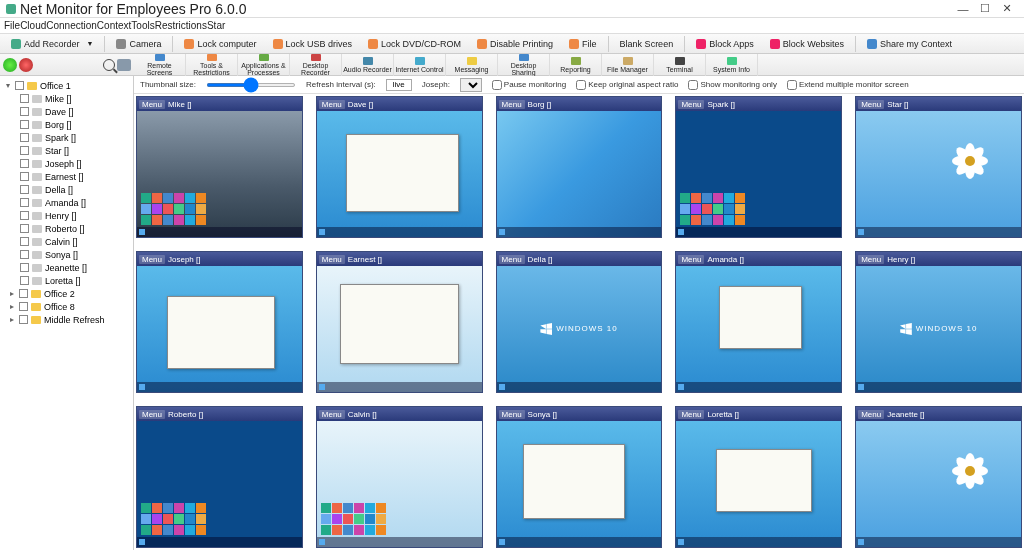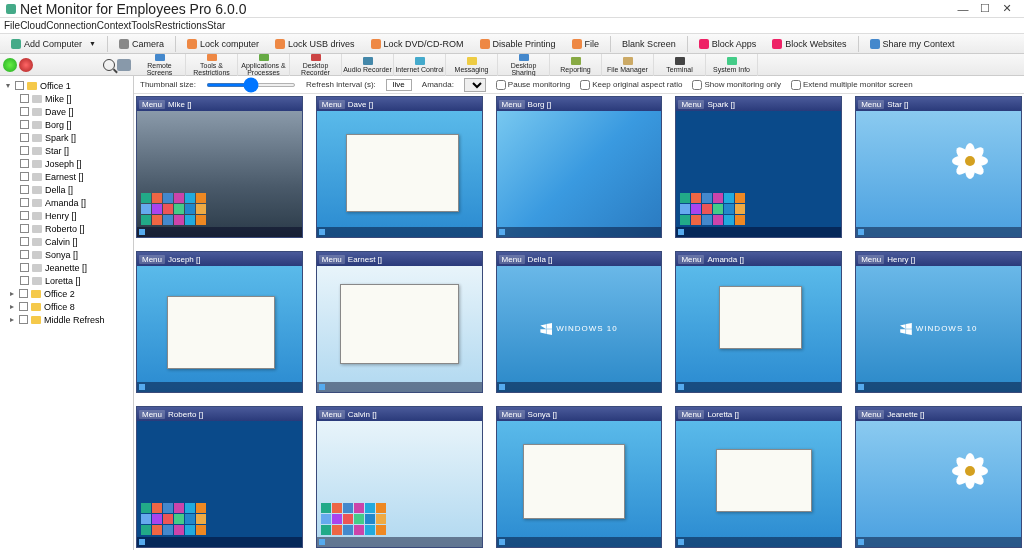--- a/index.html
+++ b/index.html
@@ -77,21 +77,21 @@
   <span>Connection</span>
   <span>Context</span>
   <span>Tools</span>
   <span>Restrictions</span>
   <span>Star</span>
 </div>
 
 <div class="toolbar1">
   <div class="tb1-btn">
       <span class="tb1-ic" style="background:#4a8"></span>
-      <span>Add Computer</span>
+      <span>Add Recorder</span>
       <span style="margin-left:4px;font-size:7px">▼</span>
     </div>
   <div class="sep"></div>
   <div class="tb1-btn">
       <span class="tb1-ic" style="background:#888"></span>
       <span>Camera</span>
     </div>
   <div class="sep"></div>
   <div class="tb1-btn">
       <span class="tb1-ic" style="background:#e84"></span>
@@ -297,21 +297,21 @@
         </div>
       </div>
   </div>
 
   <div class="main">
     <div class="controlbar">
       <span>Thumbnail size:</span>
       <input type="range" value="50" style="">
       <span>Refresh interval (s):</span>
       <input type="text" value="live" style="">
-      <span>Amanda:</span>
+      <span>Joseph:</span>
       <select><option></option></select>
       <div class="cb">
           <input type="checkbox" style="">
           <span>Pause monitoring</span>
         </div>
       <div class="cb">
           <input type="checkbox" style="">
           <span>Keep original aspect ratio</span>
         </div>
       <div class="cb">

